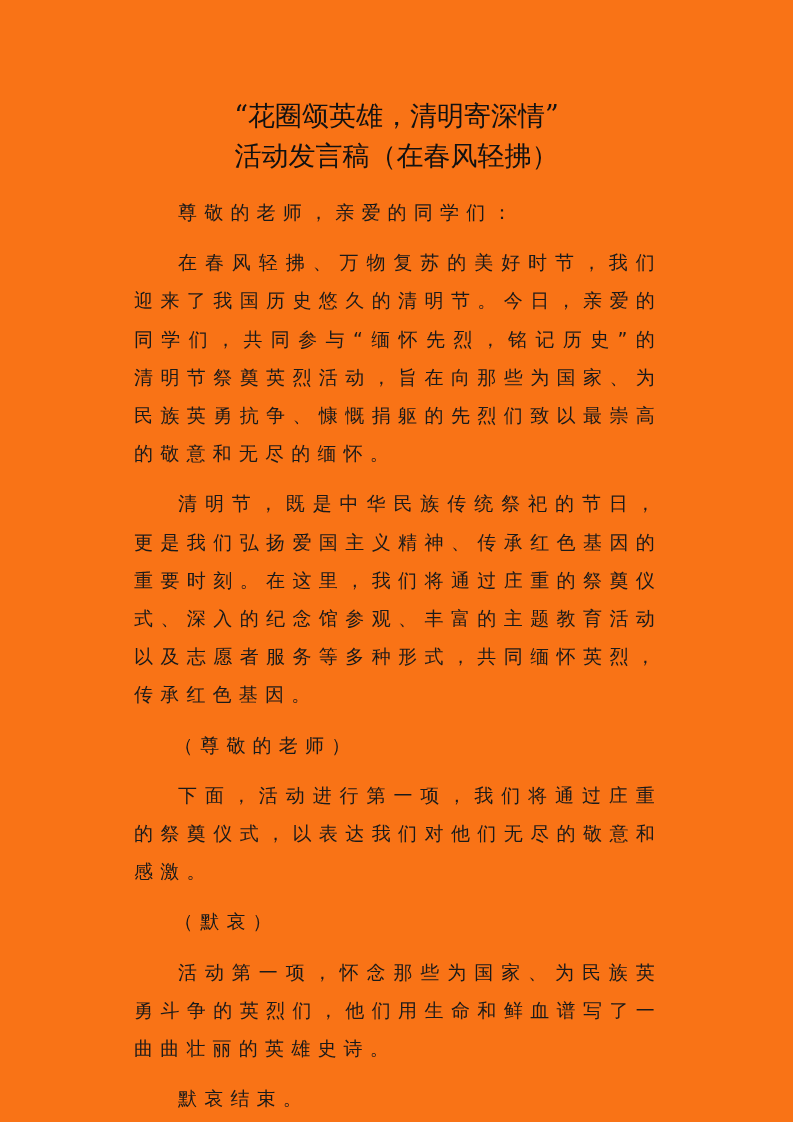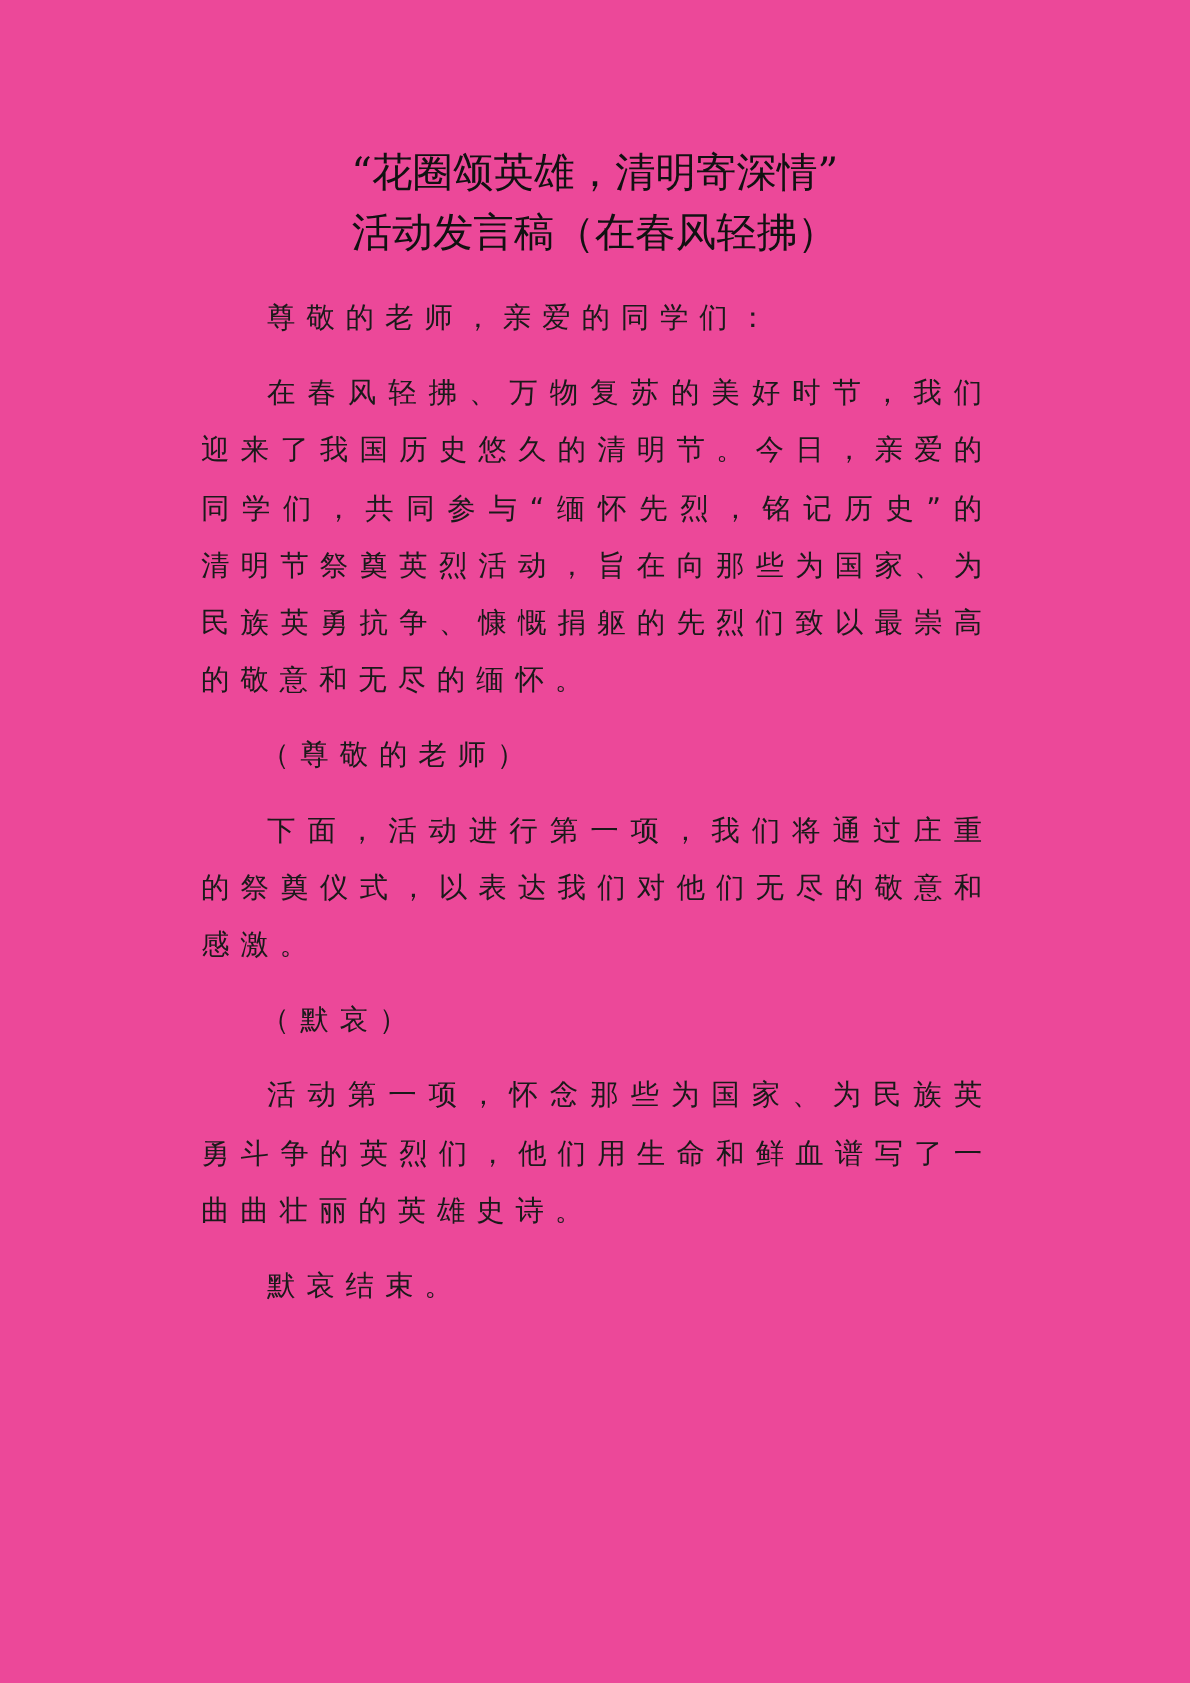--- a/index.html
+++ b/index.html
@@ -12,21 +12,21 @@
       height: 1122px;
       position: relative;
       overflow: hidden;
       font-family: "DejaVu Sans", "Liberation Sans", sans-serif;
       color: #111111;
     }
     .page {
       position: absolute;
       left: 0; top: 0;
       width: 793px; height: 1122px;
-      background: #ec4899;
+      background: #f97316;
     }
     .title-block {
       position: absolute;
       left: 0;
       top: 96px;
       width: 793px;
       text-align: center;
       font-family: "DejaVu Serif", "Liberation Serif", serif;
       font-size: 27px;
       line-height: 40px;
@@ -60,19 +60,20 @@
 
 <div class="page">
   <div class="title-block">
     <span class="title-line">“花圈颂英雄，清明寄深情”</span>
     <span class="title-line">活动发言稿（在春风轻拂）</span>
   </div>
 
   <div class="body-text">
     <p class="para">尊敬的老师，亲爱的同学们：</p>
     <p class="para">在春风轻拂、万物复苏的美好时节，我们迎来了我国历史悠久的清明节。今日，亲爱的同学们，共同参与“缅怀先烈，铭记历史”的清明节祭奠英烈活动，旨在向那些为国家、为民族英勇抗争、慷慨捐躯的先烈们致以最崇高的敬意和无尽的缅怀。</p>
+    <p class="para">清明节，既是中华民族传统祭祀的节日，更是我们弘扬爱国主义精神、传承红色基因的重要时刻。在这里，我们将通过庄重的祭奠仪式、深入的纪念馆参观、丰富的主题教育活动以及志愿者服务等多种形式，共同缅怀英烈，传承红色基因。</p>
     <p class="para note">（尊敬的老师）</p>
     <p class="para">下面，活动进行第一项，我们将通过庄重的祭奠仪式，以表达我们对他们无尽的敬意和感激。</p>
     <p class="para note">（默哀）</p>
     <p class="para">活动第一项，怀念那些为国家、为民族英勇斗争的英烈们，他们用生命和鲜血谱写了一曲曲壮丽的英雄史诗。</p>
     <p class="para">默哀结束。</p>
   </div>
 </div>
 
 </body></html>

